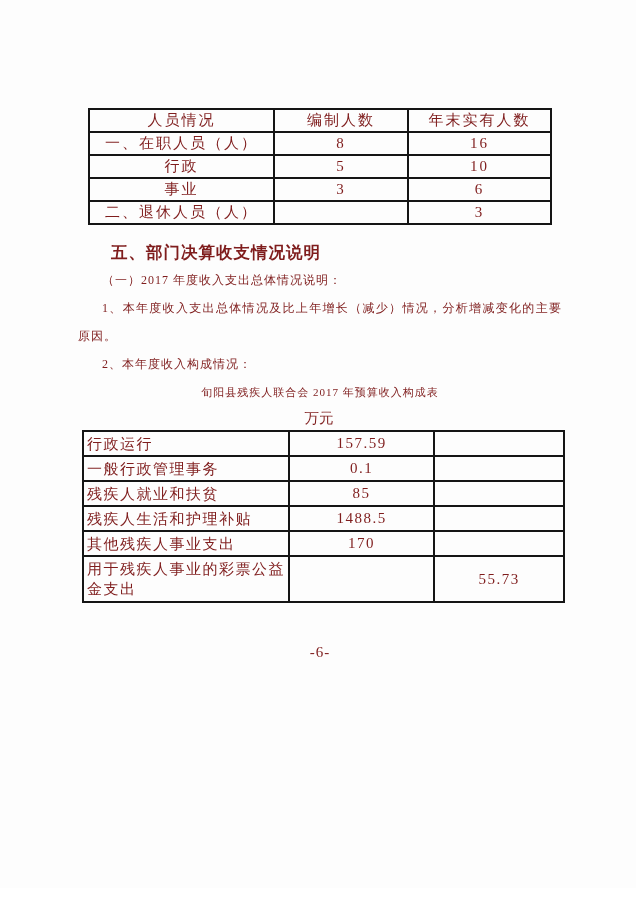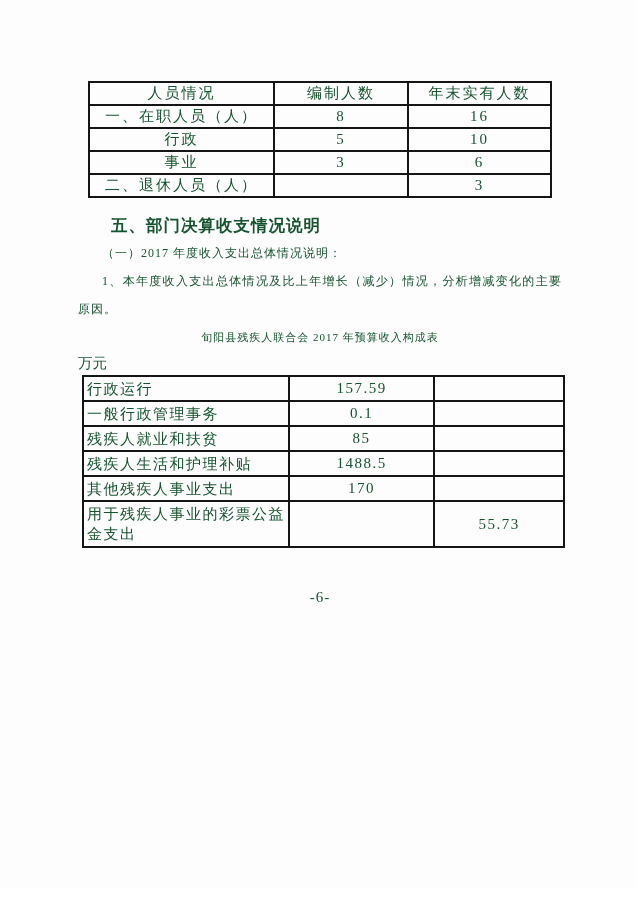--- a/index.html
+++ b/index.html
@@ -2,23 +2,23 @@
 <html><head>
 <meta charset="utf-8">
 <style>
   html,body { margin:0; padding:0; }
   body { background:#ffffff; }
   .page {
     position:relative;
     width:636px; height:888px;
     background:#fdfdfd;
     box-sizing:border-box;
-    padding:81px 74px 0 78px;
+    padding:108px 74px 0 78px;
     font-family:"Liberation Serif","DejaVu Serif",serif;
-    color:#14532d;
+    color:#7f1d1d;
     overflow:hidden;
   }
   table { border-collapse:collapse; table-layout:fixed; }
   
   .t1 { width:462px; margin-left:10px; }
   .t1 th, .t1 td {
     border:2px solid #151515;
     font-weight:normal;
     text-align:center;
     vertical-align:middle;
@@ -49,21 +49,21 @@
   }
   .table-title {
     font-size:11px;
     line-height:28px;
     text-align:center;
     letter-spacing:1px;
   }
   .unit {
     font-size:14.5px;
     line-height:20px;
-    text-align:left;
+    text-align:center;
     padding:2px 2px 2px 0;
   }
   
   .t2 { width:481px; margin-left:4px; }
   .t2 th, .t2 td {
     border:2px solid #151515;
     font-weight:normal;
     vertical-align:middle;
     font-size:15px;
     letter-spacing:1.5px;
@@ -118,20 +118,21 @@
       <td>二、退休人员（人）</td>
       <td></td>
       <td>3</td>
     </tr>
   </tbody>
     </table>
 
   <h2 class="heading">五、部门决算收支情况说明</h2>
   <p class="para">（一）2017 年度收入支出总体情况说明：</p>
   <p class="para">1、本年度收入支出总体情况及比上年增长（减少）情况，分析增减变化的主要原因。</p>
+  <p class="para">2、本年度收入构成情况：</p>
 
   <div class="table-title">旬阳县残疾人联合会 2017 年预算收入构成表</div>
   <div class="unit">万元</div>
 
   <table class="t2">
     <colgroup>
         <col style="width:206px">
         <col style="width:145px">
         <col style="width:130px">
       </colgroup>

